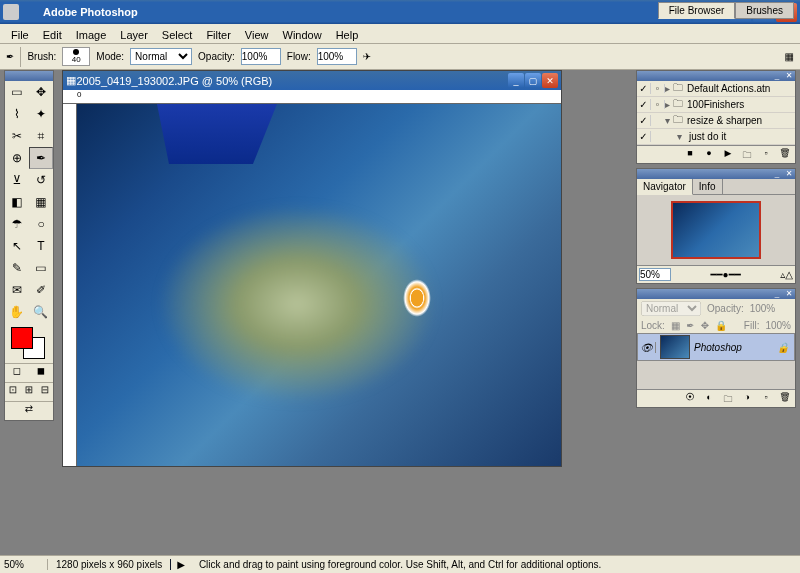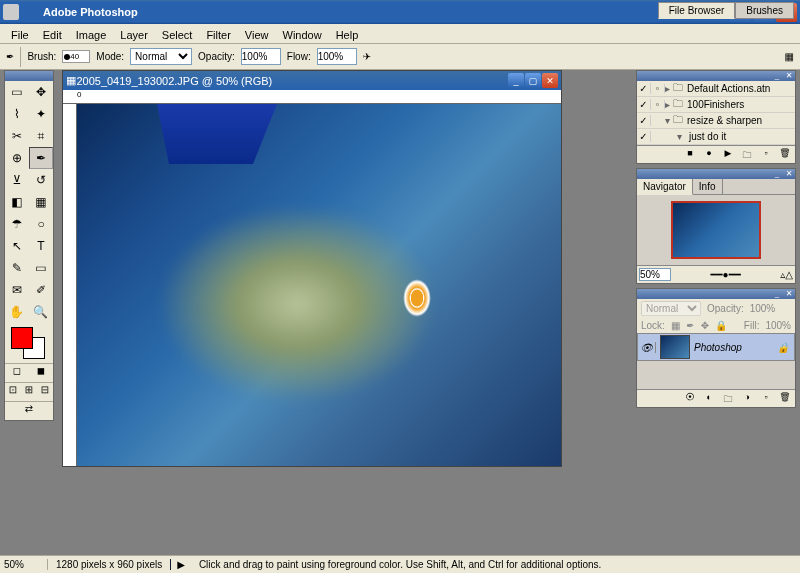--- a/index.html
+++ b/index.html
@@ -11,21 +11,21 @@
 .winbtns div { width: 21px; height: 19px; border-radius: 2px; display: flex; align-items: center; justify-content: center; font-weight: bold; font-size: 10px; color: #fff; }
 .winbtns .min, .winbtns .max { background: linear-gradient(#6a9fe6, #2862ae); }
 .winbtns .close { background: linear-gradient(#e67a5a, #c73e1f); }
 .menubar { height: 20px; background: #ece9d8; display: flex; align-items: flex-end; padding: 0 4px; border-bottom: 1px solid #aca899; }
 .menubar span { padding: 2px 7px; cursor: default; }
 .optbar { height: 26px; background: #ece9d8; display: flex; align-items: center; padding: 2px 6px; gap: 6px; border-bottom: 1px solid #aca899; font-size: 10px; }
 .optbar .sep { width: 1px; height: 20px; background: #aca899; }
 .optbar select, .optbar input { font-size: 10px; height: 17px; border: 1px solid #7b9ebd; background: #fff; }
 .optbar select { width: 62px; }
 .optbar .pct { width: 40px; }
-.brushprev { display: inline-flex; flex-direction: row; align-items: center; width: 28px; background:#fff; border:1px solid #999; padding:1px; }
+.brushprev { display: inline-flex; flex-direction: column; align-items: center; width: 28px; background:#fff; border:1px solid #999; padding:1px; }
 .brushprev .dot { width:6px; height:6px; background:#000; border-radius:50%; }
 .brushprev .sz { font-size:8px; }
 .workspace { position: absolute; top: 70px; left: 0; right: 0; bottom: 18px; background: #808080; }
 .toolbox { position: absolute; left: 4px; top: 0; width: 50px; background: #ece9d8; border: 1px solid #666; }
 .toolbox .hdr { height: 10px; background: linear-gradient(#7a98c4,#4a6ca4); }
 .tools { display: grid; grid-template-columns: 1fr 1fr; }
 .tool { height: 22px; border: 1px solid #ece9d8; display: flex; align-items: center; justify-content: center; font-size: 12px; cursor: default; }
 .tool.sel { background: #d4d0c8; border: 1px inset #999; }
 .swatches { padding: 4px; position: relative; height: 40px; }
 .swatch { position: absolute; width: 22px; height: 22px; border: 1px solid #000; }

